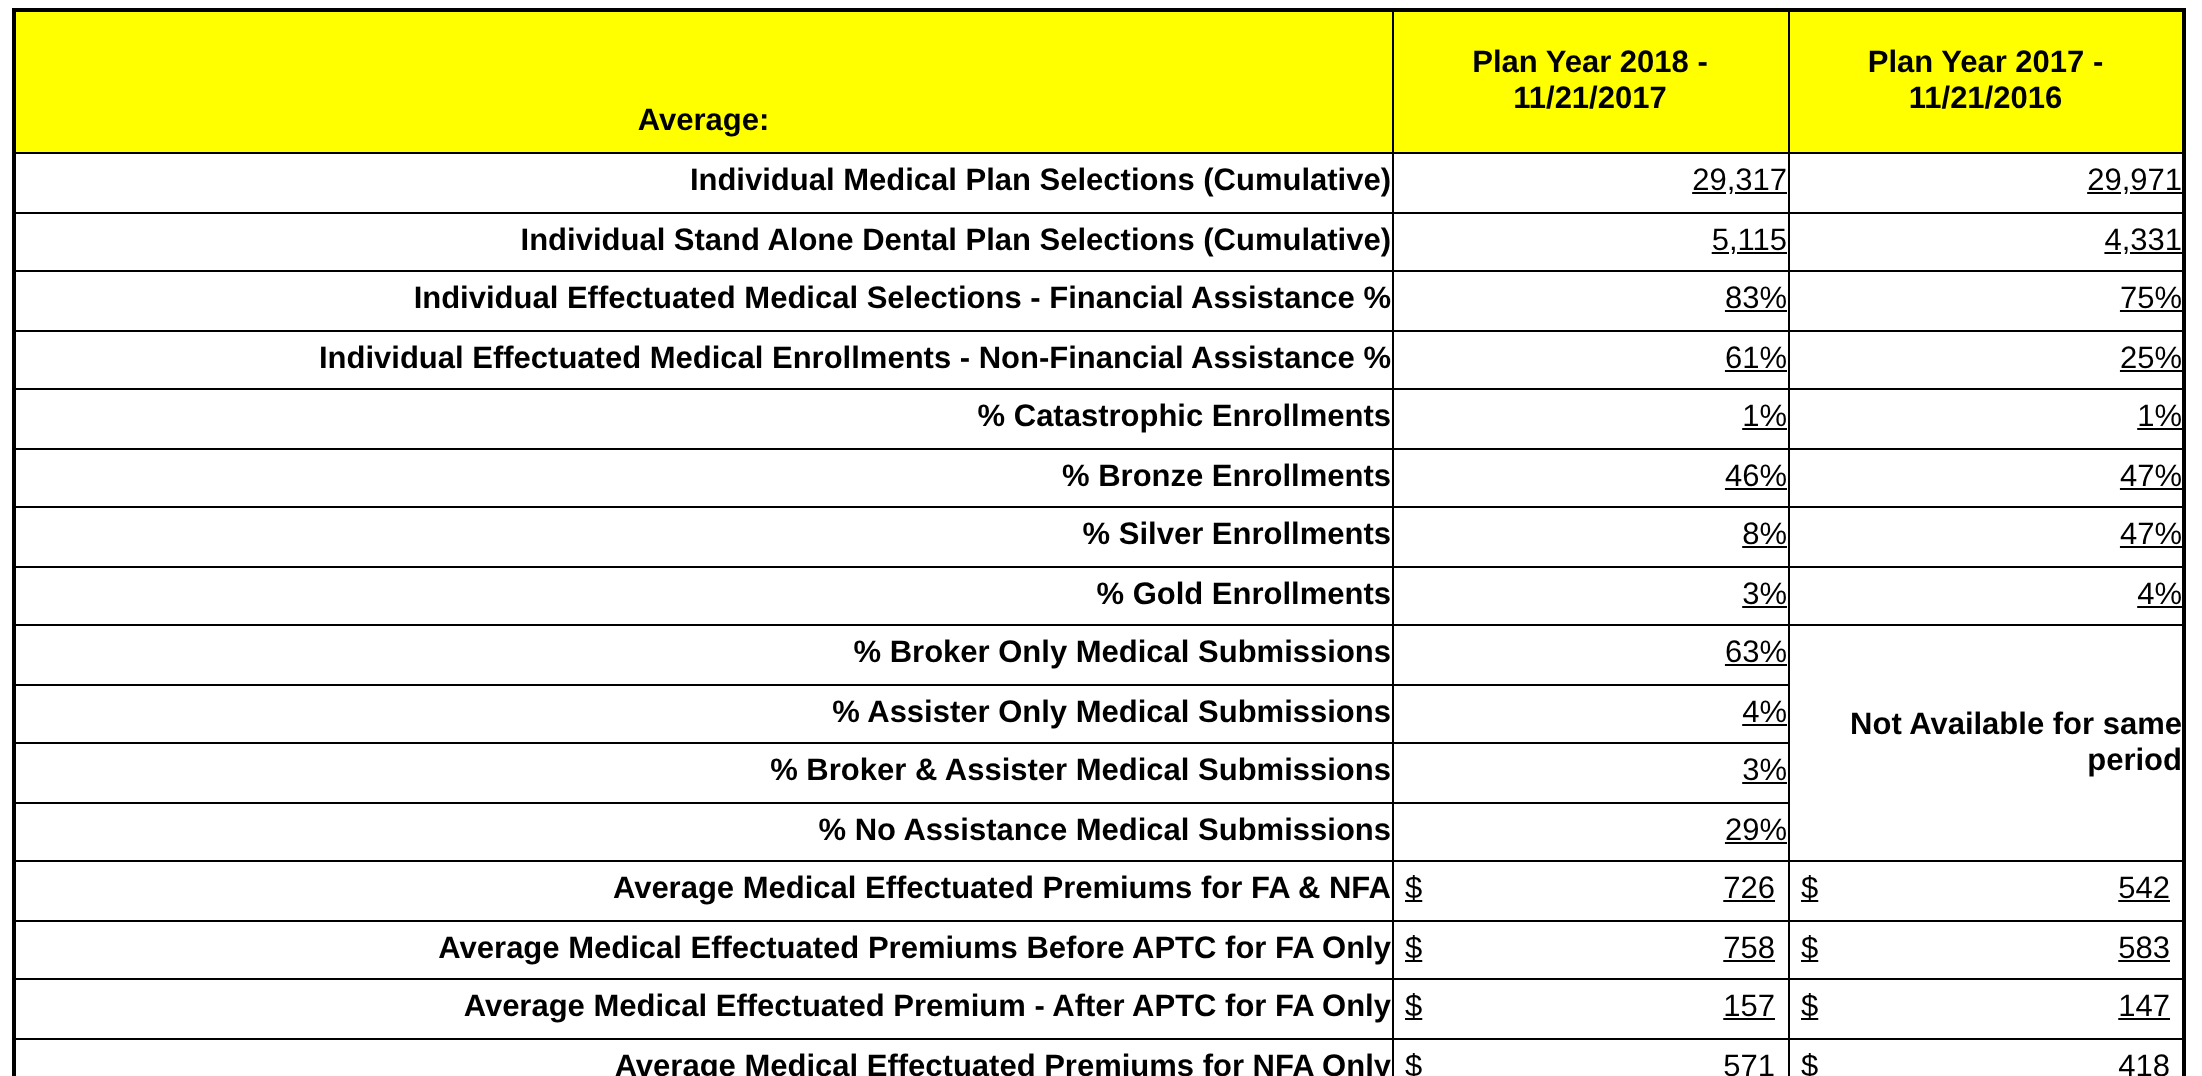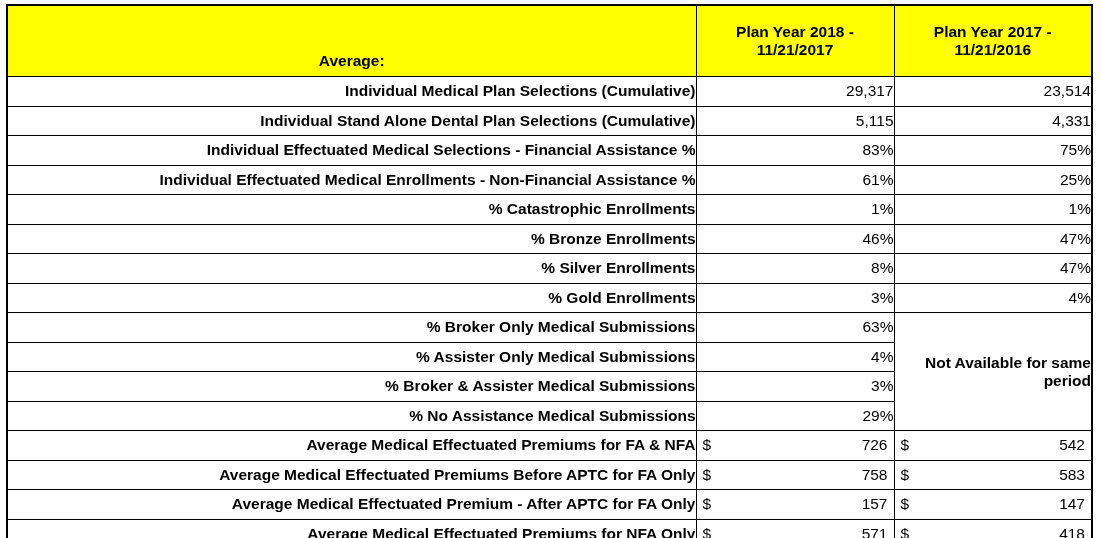--- a/index.html
+++ b/index.html
@@ -57,20 +57,21 @@
   td.label {
     font-weight: bold;
     text-align: right;
     padding: 0 4px 0 5px;
     white-space: nowrap;
   }
   td.num {
     text-align: right;
     padding: 0 6px 0 4px;
     font-weight: normal;
+    text-decoration: underline;
   }
   td.currency {
     padding: 0;
   }
   .cur-wrap {
     display: flex;
     justify-content: space-between;
     align-items: center;
     padding: 0 6px 0 6px;
   }
@@ -98,21 +99,21 @@
       <tr>
         <th class="metrics-head">Average:</th>
         <th>Plan Year 2018 - 11/21/2017</th>
         <th>Plan Year 2017 - 11/21/2016</th>
       </tr>
     </thead>
     <tbody>
         <tr>
           <td class="label">Individual Medical Plan Selections (Cumulative)</td>
           <td class="num">29,317</td>
-          <td class="num">23,514</td>
+          <td class="num">29,971</td>
         </tr>
         <tr>
           <td class="label">Individual Stand Alone Dental Plan Selections (Cumulative)</td>
           <td class="num">5,115</td>
           <td class="num">4,331</td>
         </tr>
         <tr>
           <td class="label">Individual Effectuated Medical Selections - Financial Assistance %</td>
           <td class="num">83%</td>
           <td class="num">75%</td>

